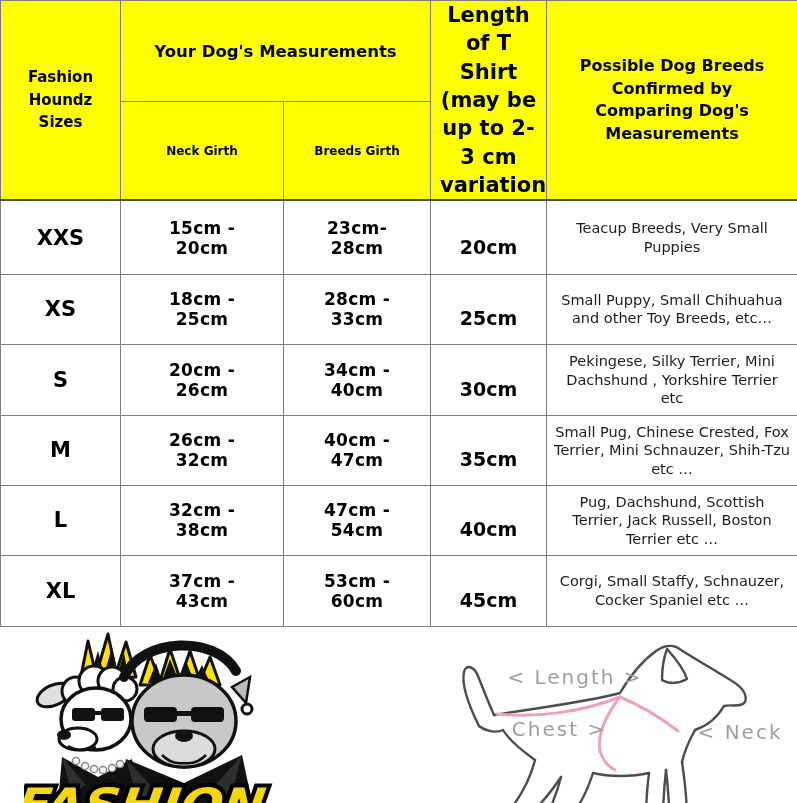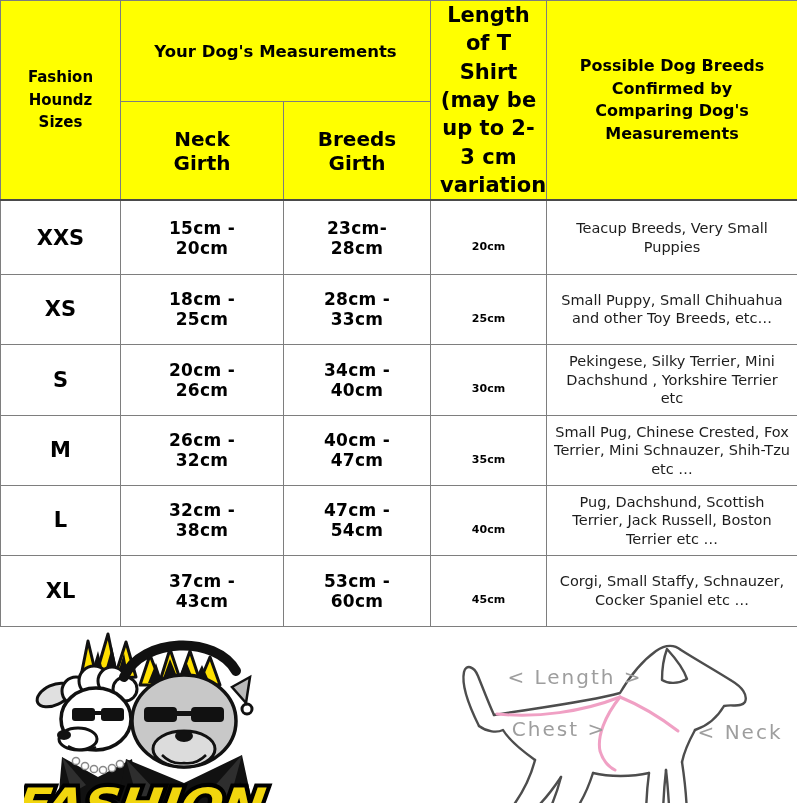--- a/index.html
+++ b/index.html
@@ -20,28 +20,28 @@
     text-align:center;vertical-align:middle;
     padding:0 22px;box-sizing:border-box;
     overflow:hidden;
   }
   .size-chart thead th{
     background:#ffff00;font-weight:bold;color:#000;
   }
   .size-chart thead{border-bottom:2px solid #4a4a4a;}
   .h-sizes{font-size:15px;line-height:1.5;padding:0 22px !important;}
   .h-group{font-size:16.5px;}
-  .h-sub{font-size:20px;height:75px;}
+  .h-sub{font-size:12px;height:75px;}
   .h-length{font-size:21px;line-height:1.35;padding:0 9px !important;}
   .h-breeds{font-size:16px;line-height:1.4;padding:0 28px !important;}
   .r1{height:77px;}
   .size-chart tbody td{background:#ffffff;}
   .c-size{font-weight:bold;font-size:21px;}
   .c-meas{font-weight:bold;font-size:17px;letter-spacing:.3px;}
-  .c-len{font-weight:bold;font-size:11px;padding-top:18px !important;}
+  .c-len{font-weight:bold;font-size:19px;padding-top:18px !important;}
   .c-breeds{font-size:14.5px;line-height:1.28;color:#1d1d1d;padding:0 6px !important;}
 
   
   .bottom{
     height:225px;display:flex;align-items:center;
     justify-content:space-between;
     padding:0 6px 0 24px;box-sizing:border-box;
   }
   .logo-wrap{width:278px;height:220px;flex:0 0 auto;}
   .diagram-wrap{width:352px;height:207px;flex:0 0 auto;margin-right:2px;text-align:center;}

